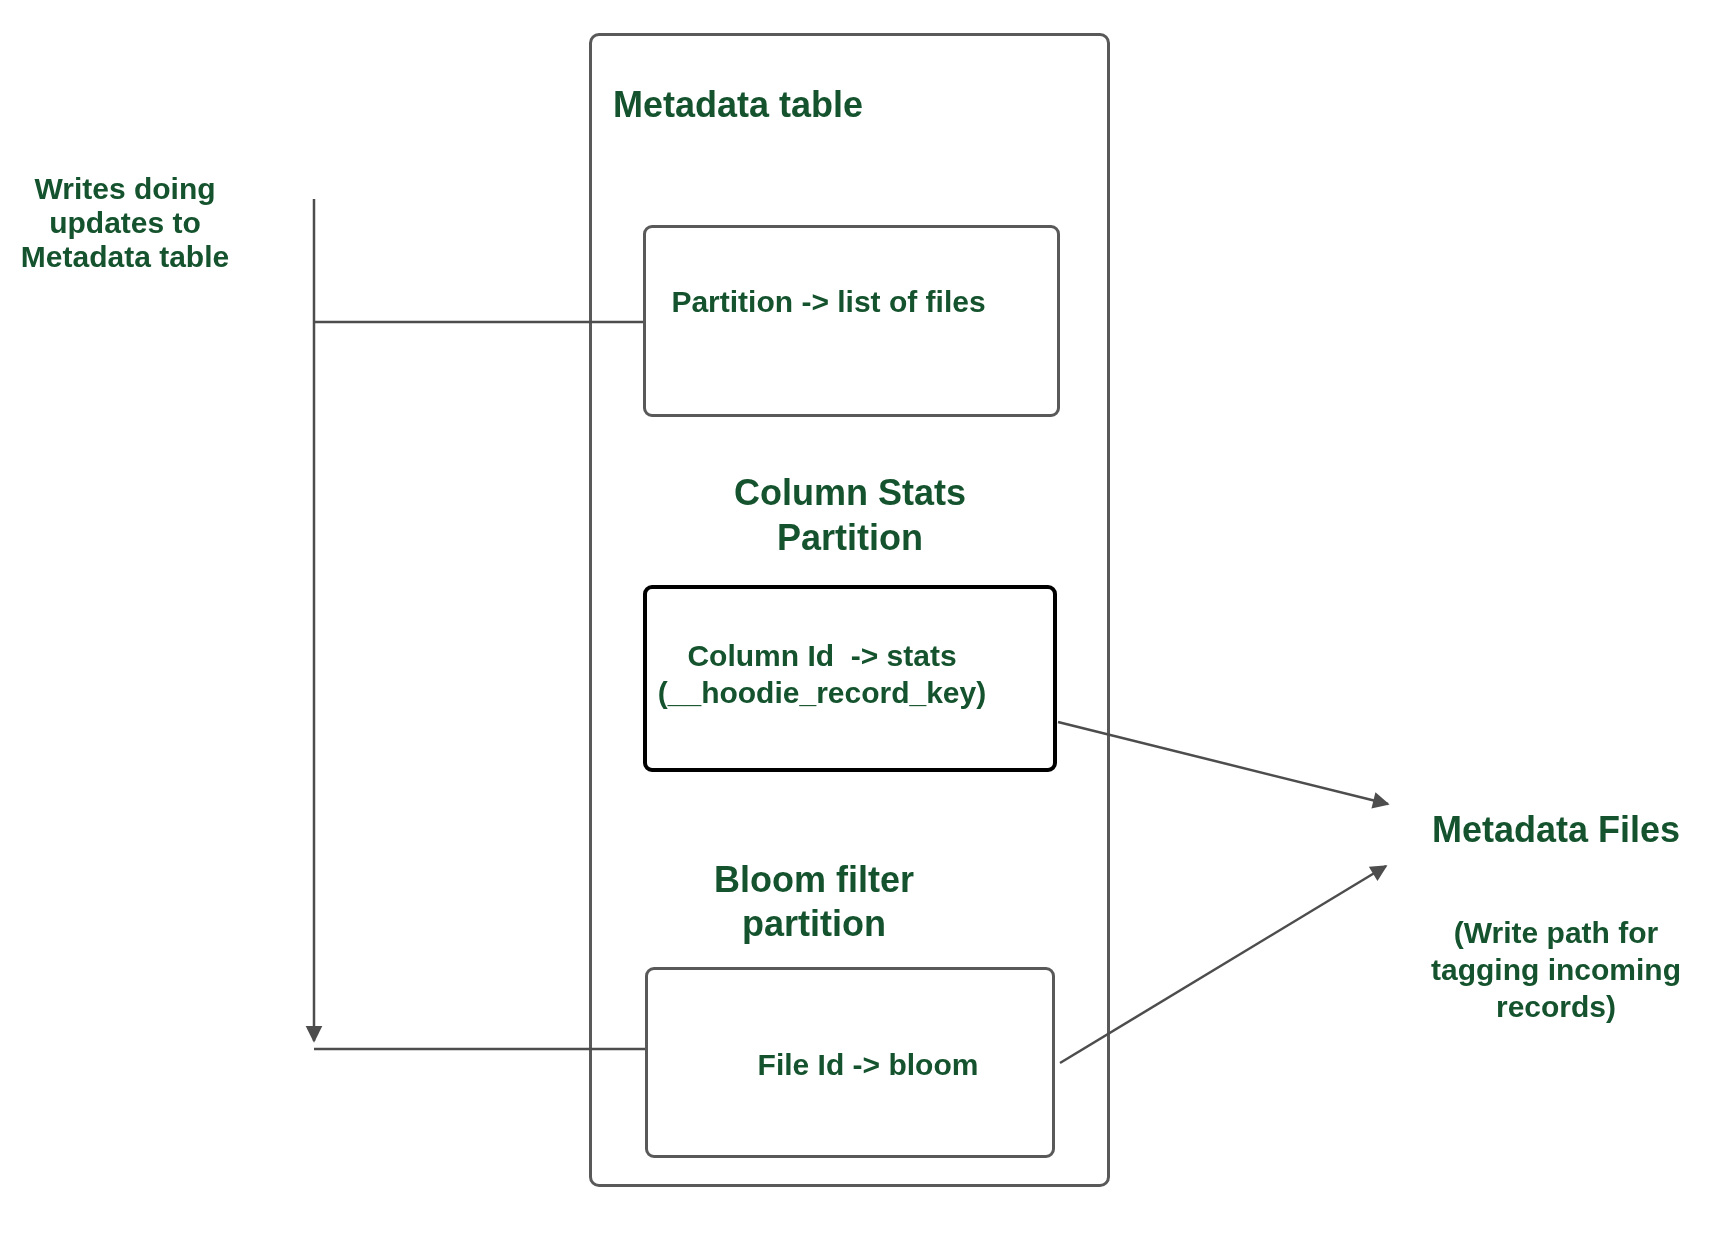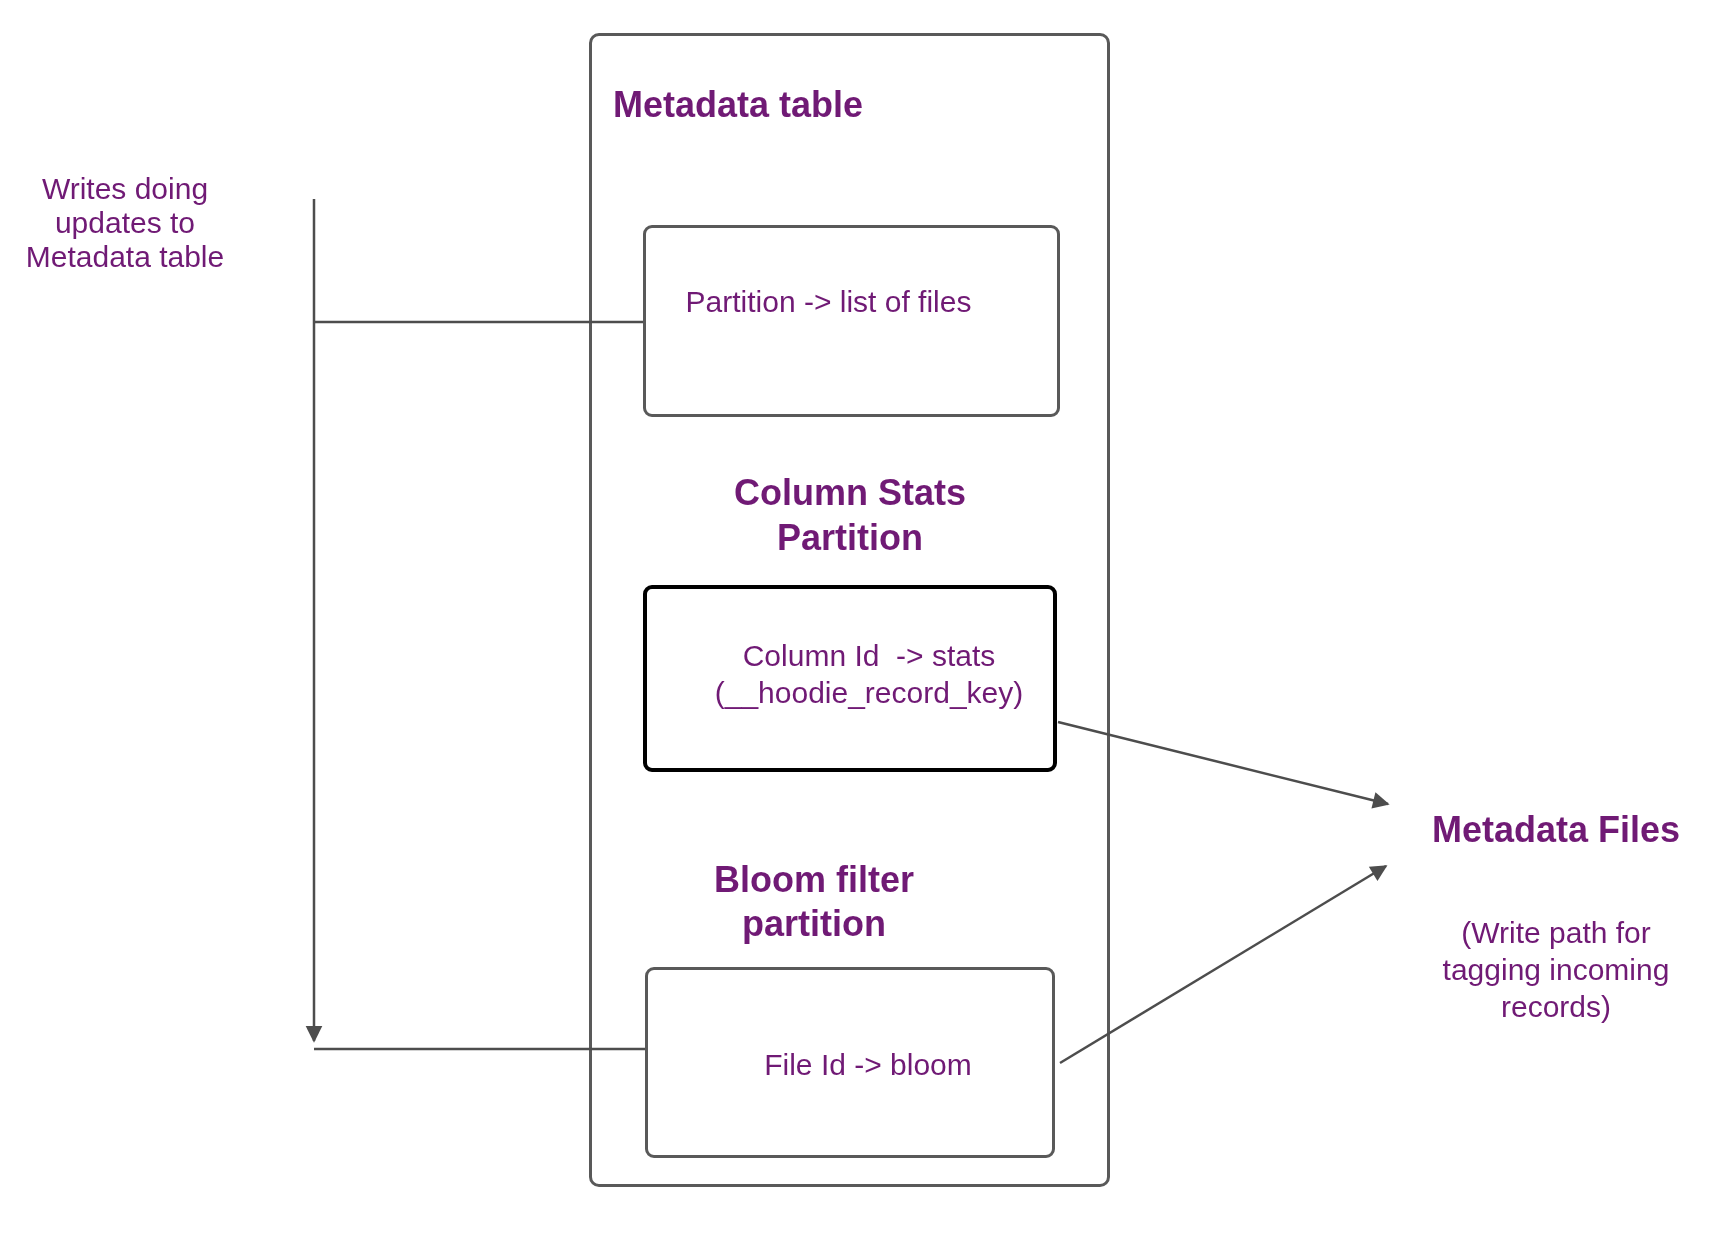--- a/index.html
+++ b/index.html
@@ -14,26 +14,26 @@
     background: #ffffff;
     font-family: "Liberation Sans", sans-serif;
     color: #262626;
     overflow: hidden;
   }
   .txt {
     position: absolute;
     white-space: pre-wrap;
     text-align: center;
     z-index: 3;
-    color: #701a75;
+    color: #14532d;
   }
   .body-text {
     font-size: 30px;
     line-height: 37px;
-    font-weight: 400;
+    font-weight: 700;
   }
   .header-text {
     font-size: 36px;
     line-height: 45px;
     font-weight: 700;
   }
   
   .left-note {
     left: 3px;
     top: 172px;
@@ -71,21 +71,21 @@
     background: #ffffff;
     border: 3px solid #595959;
     border-radius: 9px;
     z-index: 1;
   }
   .files-box { left: 643px; top: 225px; width: 417px; height: 192px; }
   .stats-box { left: 643px; top: 585px; width: 414px; height: 187px; border: 4px solid #000000; }
   .bloom-box { left: 645px; top: 967px; width: 410px; height: 191px; }
   
   .files-body { left: 643px; top: 283px; width: 371px; }
-  .stats-body { left: 643px; top: 637px; width: 358px; margin-left: 47px; }
+  .stats-body { left: 643px; top: 637px; width: 358px; }
   .bloom-body { left: 645px; top: 1046px; width: 446px; }
   
   .index-title { left: 1406px; top: 808px; width: 300px; line-height: 44px; }
   .index-sub   { left: 1416px; top: 896px; width: 280px; margin-top: 18px; }
   
   .connectors {
     position: absolute;
     left: 0;
     top: 0;
     z-index: 2;

